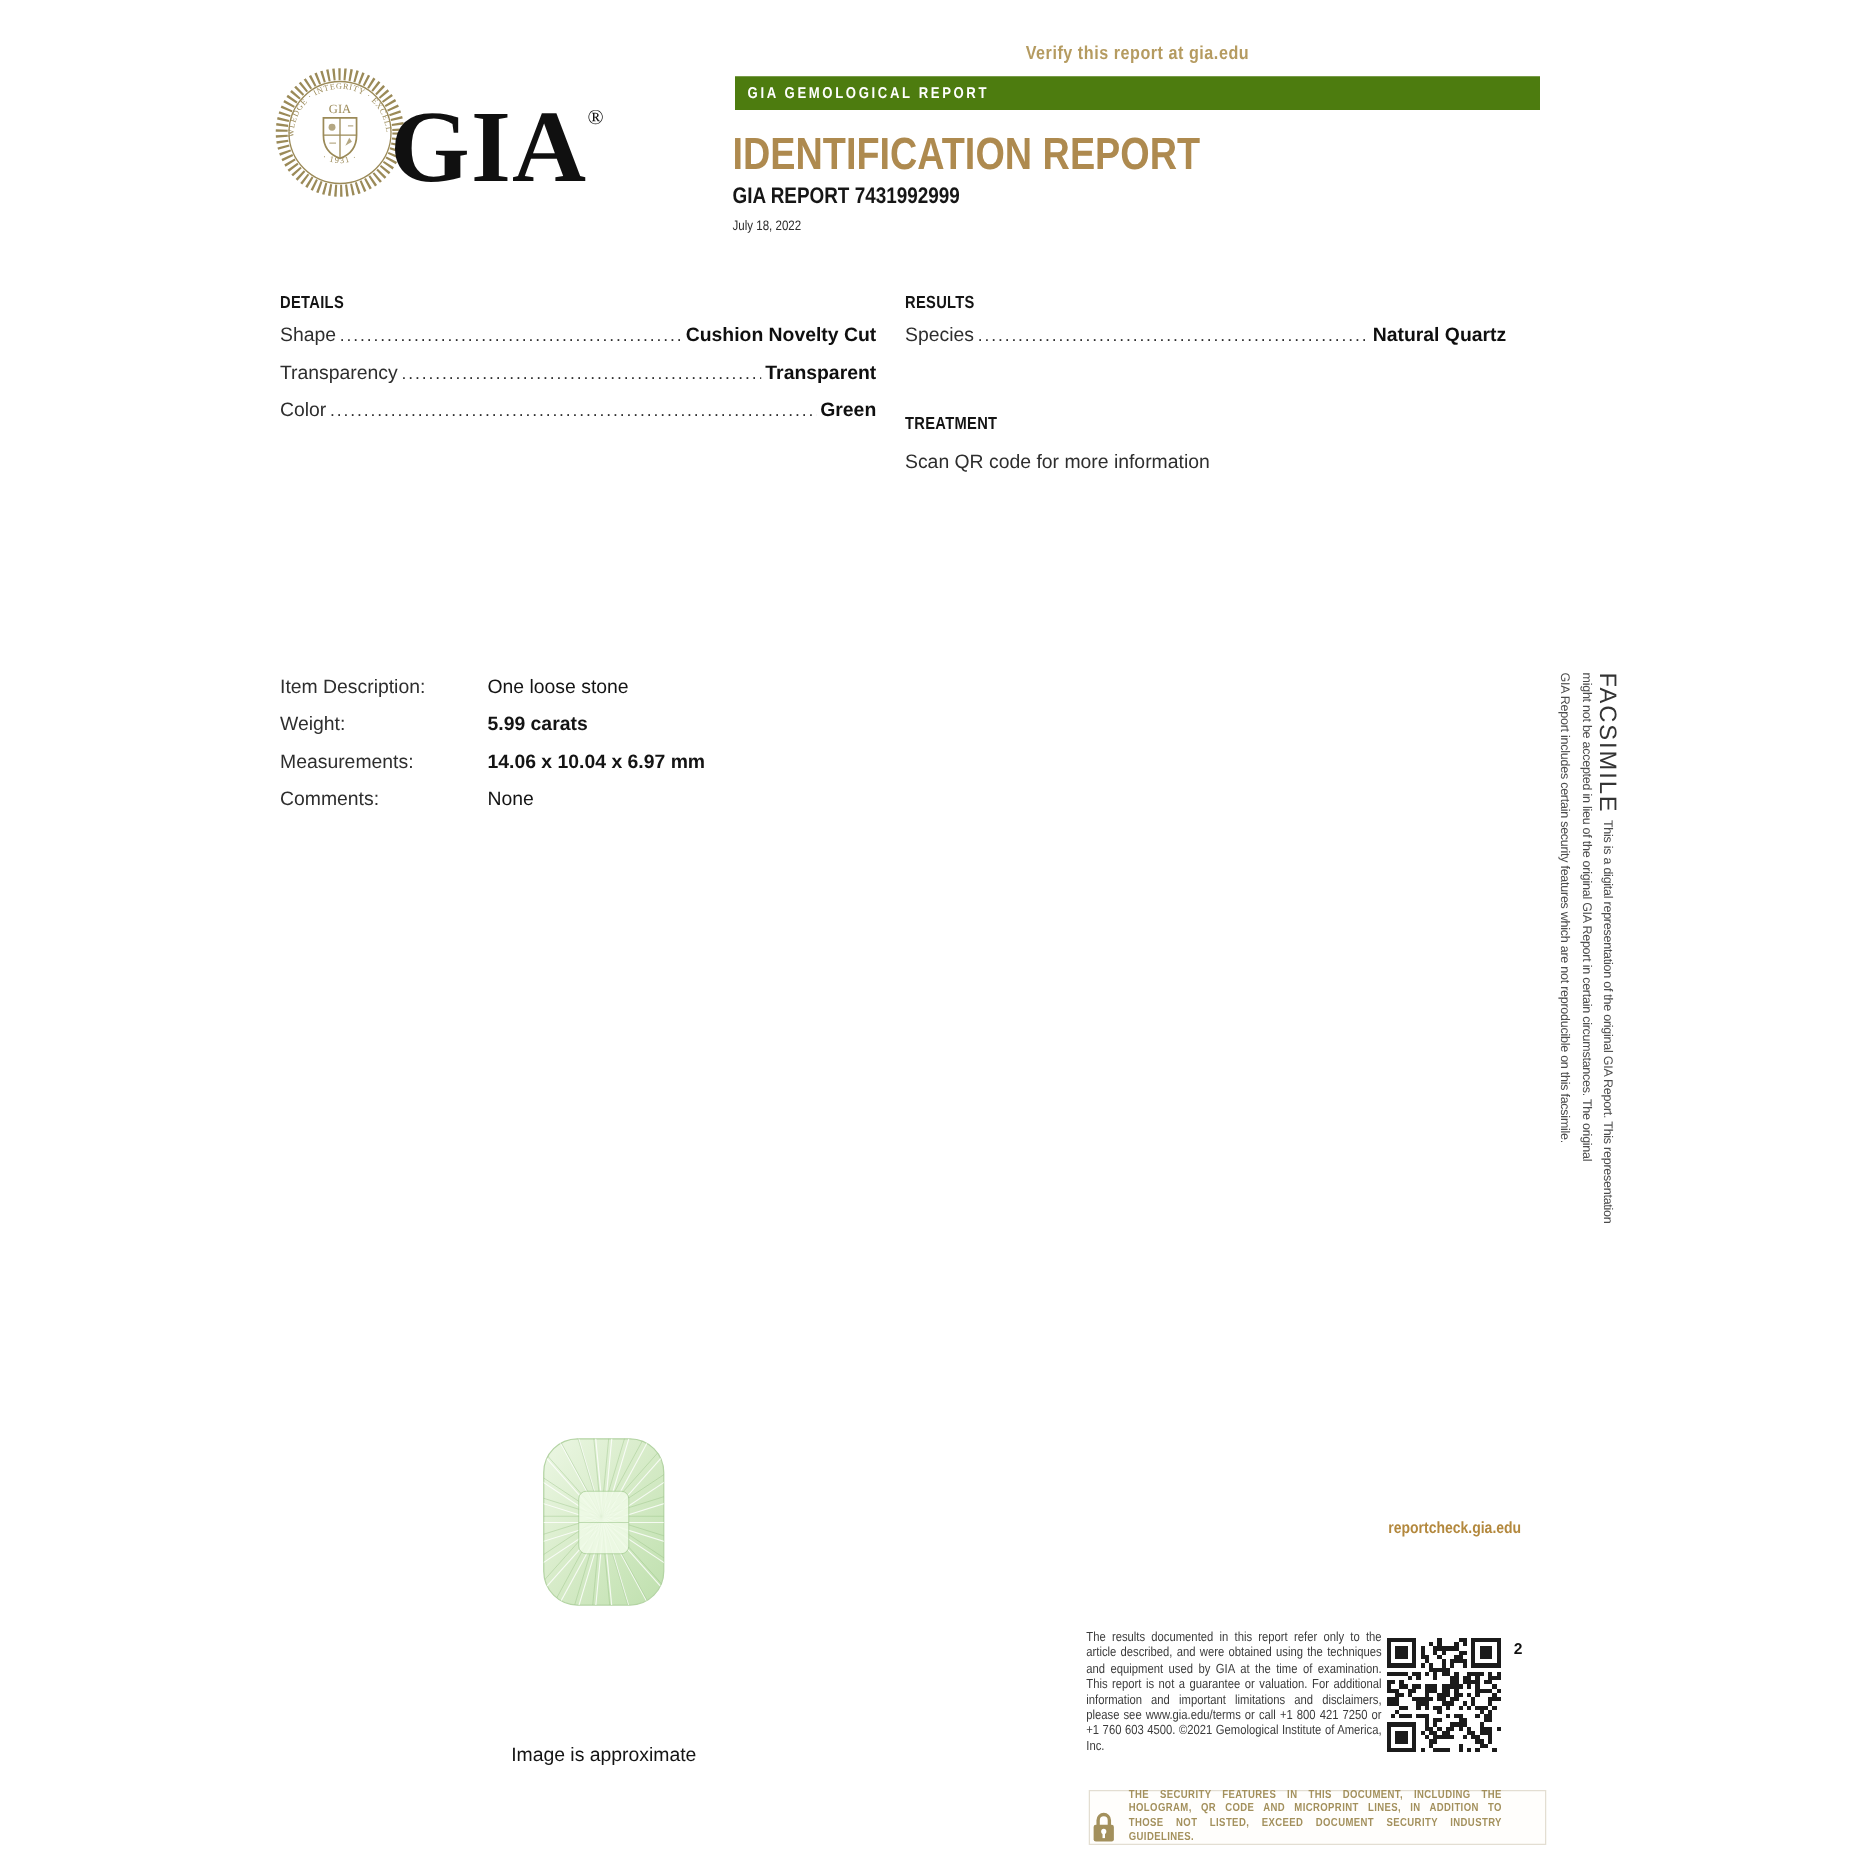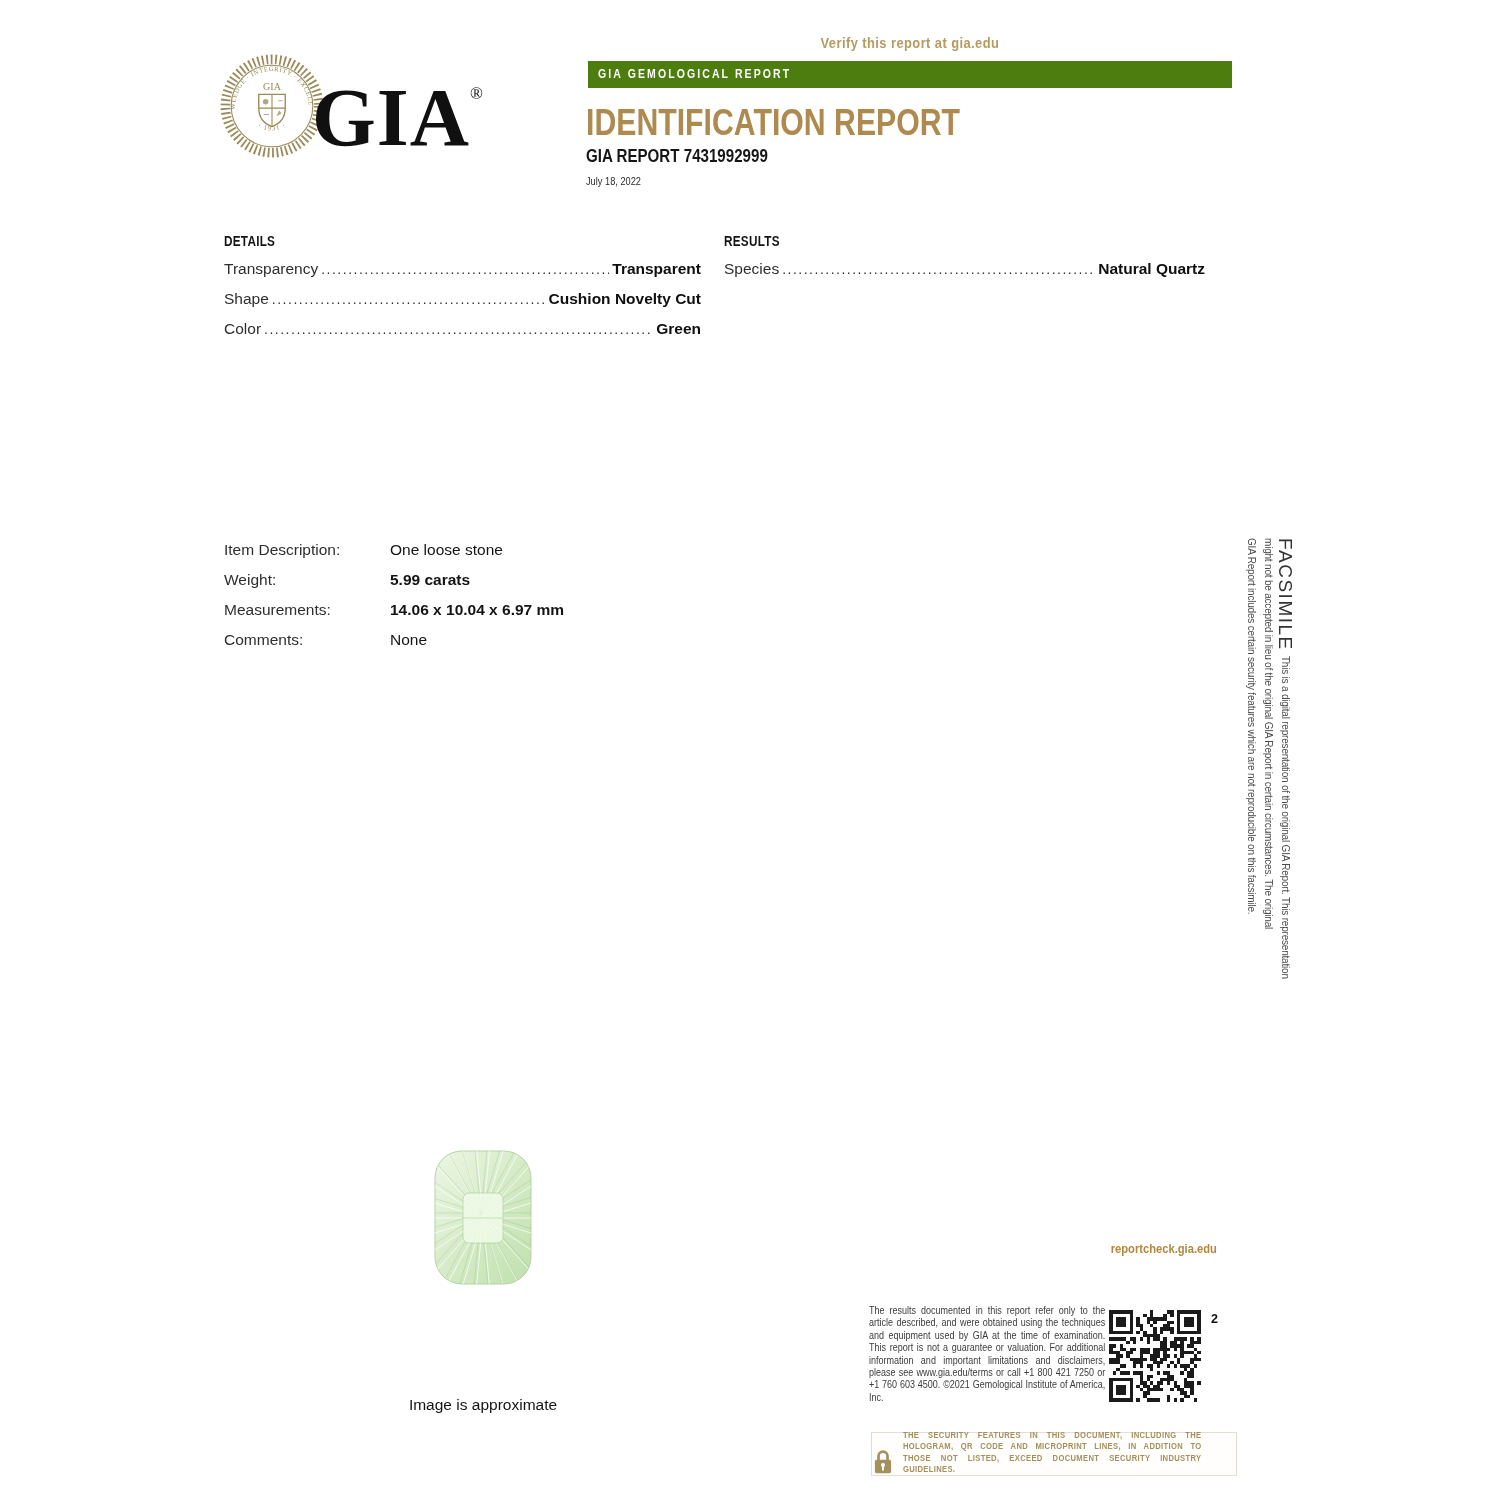--- a/index.html
+++ b/index.html
@@ -52,21 +52,21 @@
 
   
   .gem-figure { position:absolute; left:433px; top:1149px; width:100px; height:137px; }
   .gem-caption { position:absolute; left:378px; top:1396px; width:210px; text-align:center;
                  font-size:15.5px; color:#141414; }
 
   
   .disclaimer { position:absolute; left:869px; top:1304px; width:236px; overflow:visible; }
   .disclaimer-inner { width:278px; transform:scaleX(.85); transform-origin:0 0;
                       font-size:10.6px; line-height:12.4px; color:#3b3b3b; text-align:justify; }
-  .reportcheck { position:absolute; left:1102px; top:1241px; width:106px; text-align:left;
+  .reportcheck { position:absolute; left:1102px; top:1214px; width:106px; text-align:left;
                  font-size:13px; font-weight:700; color:#b3883d; }
   .qr { position:absolute; left:1106px; top:1307px; width:98px; height:98px; }
   .page-num { position:absolute; left:1211px; top:1312px; font-size:12.5px; font-weight:600; color:#111; }
 
   .security { position:absolute; left:871px; top:1432px; width:366px; height:44px;
               border:1px solid #e3ded2; display:flex; align-items:flex-end; background:#fffefc; }
   .lock-wrap { width:44px; display:flex; justify-content:center; align-items:center; }
   .sec-divider { width:1px; height:32px; background:#d9d4c6; margin-right:9px; }
   .sec-text-wrap { flex:1; overflow:visible; }
   .sec-inner { width:364px; transform:scaleX(.82); transform-origin:0 50%;
@@ -115,48 +115,52 @@
   <div class="wordmark"><span>GIA</span><sup>®</sup></div>
 
   <div class="report-title"><span class="condL">IDENTIFICATION REPORT</span></div>
   <div class="report-num"><span class="condL">GIA REPORT 7431992999</span></div>
   <div class="report-date"><span class="condL">July 18, 2022</span></div>
 
   <section class="details">
     <h2 class="sec"><span class="condL">DETAILS</span></h2>
     <div class="rows">
       <div class="row">
+        <span class="lab">Shape</span>
+          <span class="dots"></span>
+          <span class="val">Cushion Novelty Cut</span>
+      </div>
+      <div class="row">
         <span class="lab">Transparency</span>
           <span class="dots"></span>
           <span class="val">Transparent</span>
-      </div>
-      <div class="row">
-        <span class="lab">Shape</span>
-          <span class="dots"></span>
-          <span class="val">Cushion Novelty Cut</span>
       </div>
       <div class="row">
         <span class="lab">Color</span>
           <span class="dots"></span>
           <span class="val">Green</span>
       </div>
     </div>
   </section>
 
   <section class="results">
     <h2 class="sec"><span class="condL">RESULTS</span></h2>
     <div class="rows">
       <div class="row">
         <span class="lab">Species</span>
           <span class="dots"></span>
           <span class="val">Natural Quartz</span>
       </div>
     </div>
   </section>
 
+  <section class="treatment">
+    <h2 class="sec"><span class="condL">TREATMENT</span></h2>
+    <div class="treat-text">Scan QR code for more information</div>
+  </section>
 
   <section class="item">
     <div class="irow">
       <span class="ilab">Item Description:</span>
         <span class="ival">One loose stone</span>
     </div>
     <div class="irow">
       <span class="ilab">Weight:</span>
         <span class="ival b">5.99 carats</span>
     </div>

